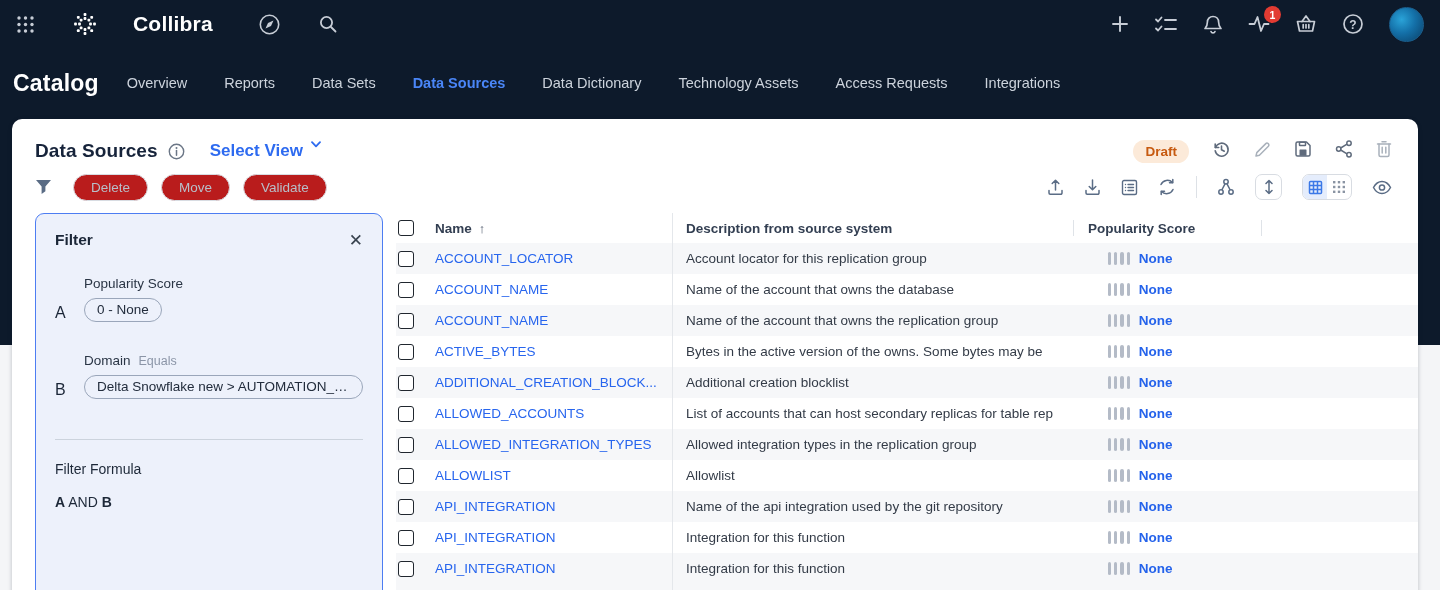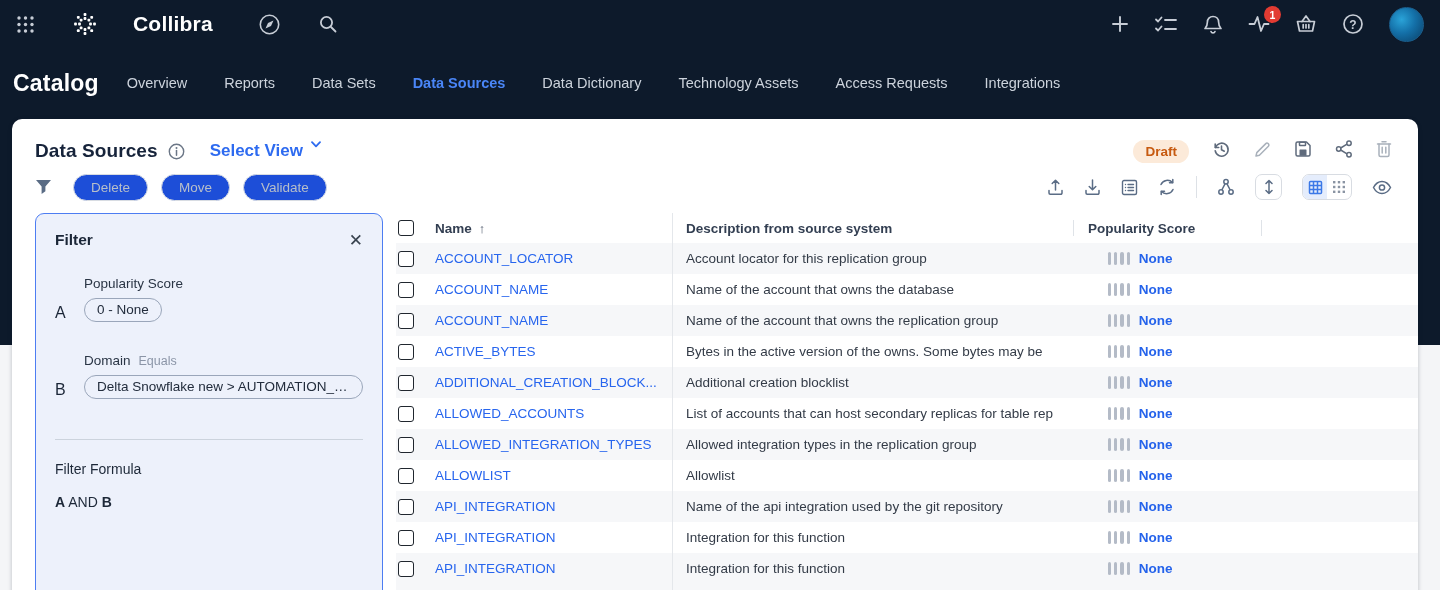--- a/index.html
+++ b/index.html
@@ -32,21 +32,21 @@
   .card-head { display:flex; align-items:center; padding:19px 26px 0 23px; height:45px; }
   .page-title { font-size:19px; font-weight:700; color:#16233a; letter-spacing:.1px; }
   .info-ico { margin-left:10px; display:flex; }
   .view-select { margin-left:25px; display:flex; gap:8px; color:#2e6bf0; font-size:17px; font-weight:600; cursor:pointer; }
   .head-right { margin-left:auto; display:flex; align-items:center; gap:23px; }
   .draft-pill { background:#fcead9; color:#c75a10; font-size:13.5px; font-weight:600; border-radius:12px; padding:4px 12px; }
 
   .card-toolbar { display:flex; align-items:center; margin-top:8px; padding:0 26px 0 23px; height:30px; }
   .funnel-btn { margin-right:21px; display:flex; cursor:pointer; }
   .tb-btns { display:flex; gap:13px; }
-  .gbtn { background:#1d4ed8; border:1px solid #d8dce2; border-radius:16px; color:#b8bfc9; font-size:13.5px; font-weight:500; padding:5px 17px; font-family:inherit; }
+  .gbtn { background:#b91c1c; border:1px solid #d8dce2; border-radius:16px; color:#b8bfc9; font-size:13.5px; font-weight:500; padding:5px 17px; font-family:inherit; }
   .tbar-right { margin-left:auto; display:flex; align-items:center; gap:20px; }
   .tbar-right .icon-btn { cursor:pointer; display:flex; }
   .vdiv { width:1px; height:22px; background:#dde1e6; }
   .boxed-ico { border:1px solid #d8dce2; border-radius:7px; width:27px; height:26px; display:flex; align-items:center; justify-content:center; }
   .seg { display:flex; border:1px solid #d8dce2; border-radius:7px; overflow:hidden; }
   .seg > div { width:24px; height:24px; display:flex; align-items:center; justify-content:center; }
   .seg .on { background:#e5edfc; }
 
   
   .content { display:flex; margin-top:11px; padding-left:23px; height:440px; }

